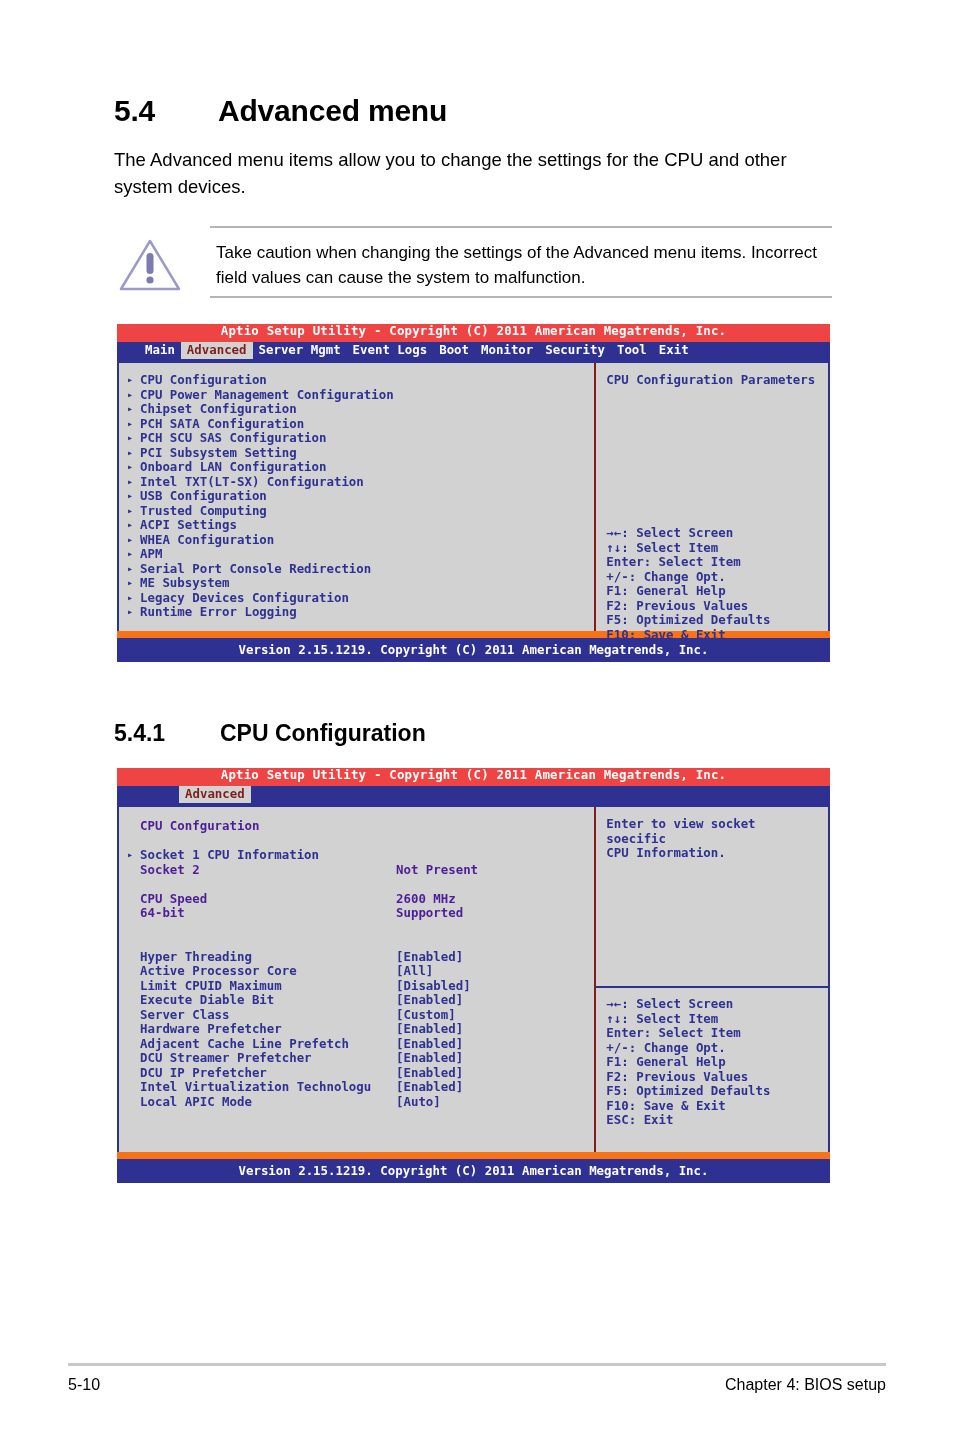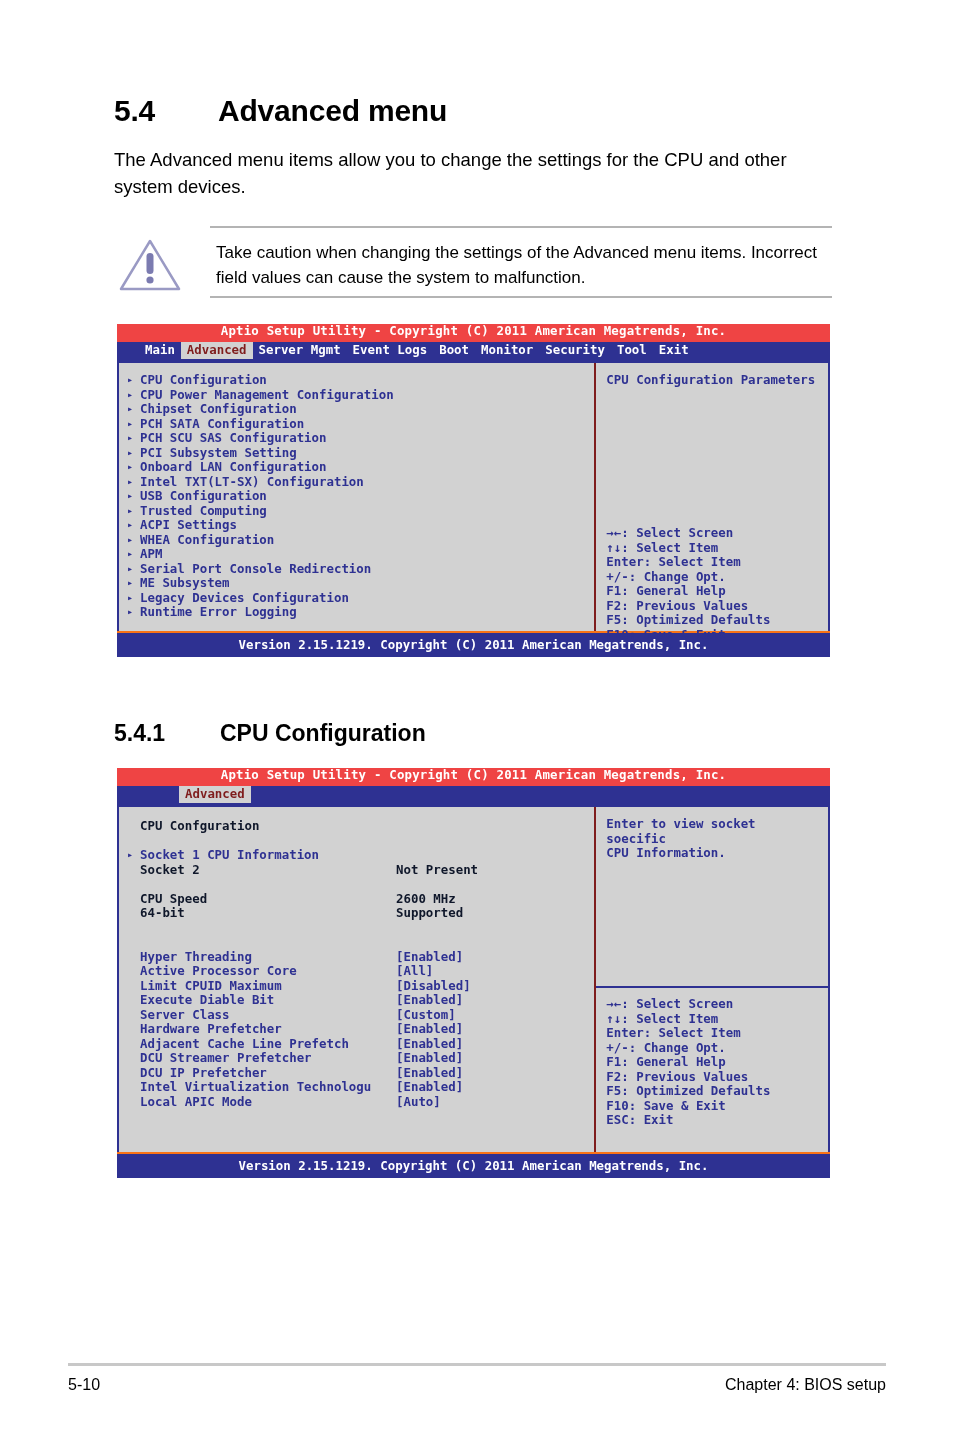--- a/index.html
+++ b/index.html
@@ -181,32 +181,32 @@
     vertical-align: 1px;
   }
 
   .kv { white-space: nowrap; font-weight: bold; }
   .kv .k {
     display: inline-block;
     width: 256px;
     color: #2e3192;
   }
   .kv .v { color: #2e3192; }
-  .kv.dark .k, .kv.dark .v { color: #0f172a; }
+  .kv.dark .k, .kv.dark .v { color: #4c1d95; }
   .indent-pad { padding-left: 13px; }
   .spacer { height: 14.5px; }
   .spacer-lg { height: 29px; }
 
   .bios-footer {
     background: #2e3192;
     color: #ffffff;
     text-align: center;
     font-weight: bold;
     padding: 5px 0 4px 0;
-    border-top: 2px solid #f97316;
+    border-top: 7px solid #f97316;
   }
 
   
   .footer-rule {
     position: absolute;
     left: 68px;
     top: 1355px;
     width: 818px;
     height: 3px;
     background: #c8c8c8;

